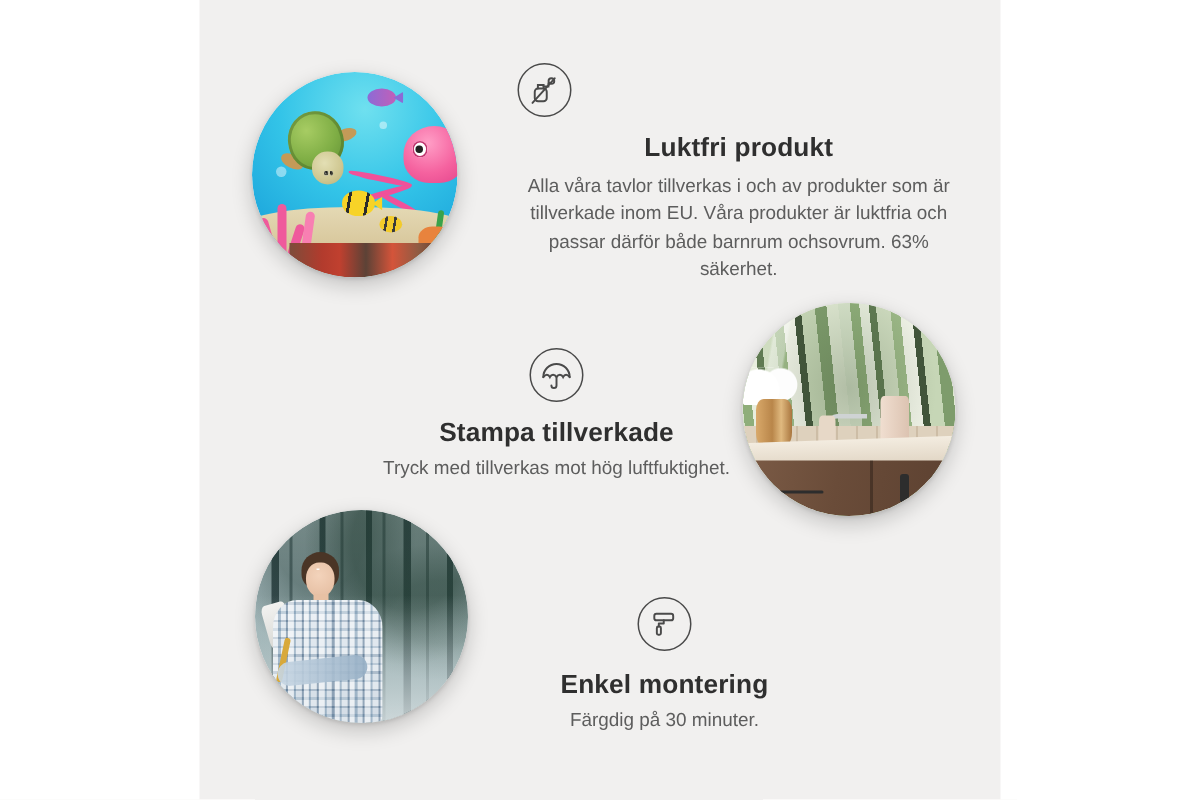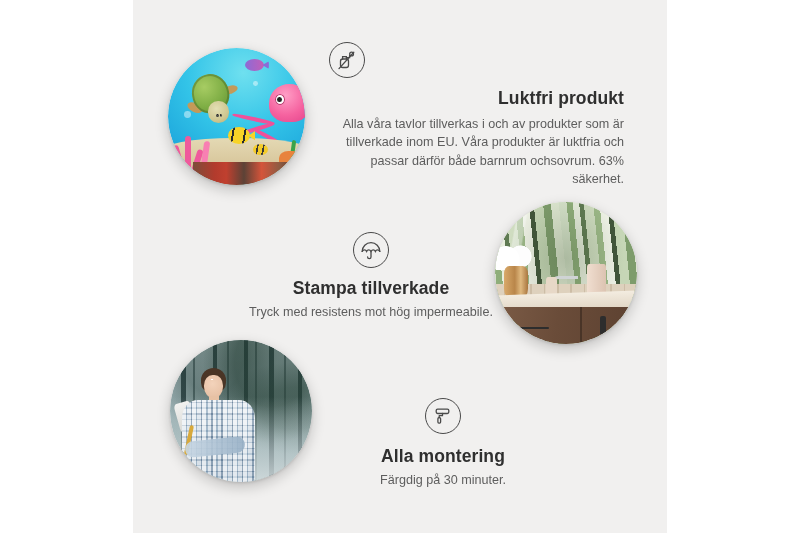--- a/index.html
+++ b/index.html
@@ -303,21 +303,21 @@
     color: #2f2f2f;
     letter-spacing: .1px;
   }
   .feat-desc {
     font-size: 12.6px;
     line-height: 1.46;
     color: #5d5d5d;
   }
 
   
-  #feature-odourless { left: 196px; top: 42px; width: 295px; text-align: right; }
+  #feature-odourless { left: 212px; top: 42px; width: 295px; text-align: center; }
   #feature-odourless .icon-circle { margin-bottom: 10px; }
   #feature-odourless .feat-title { margin-bottom: 6px; }
 
   
   #feature-waterproof { left: 88px; top: 232px; width: 300px; text-align: center; }
   #feature-waterproof .icon-circle { margin: 0 auto 10px auto; }
   #feature-waterproof .feat-title { margin-bottom: 4px; }
 
   
   #feature-assembly { left: 185px; top: 398px; width: 250px; text-align: center; }
@@ -389,21 +389,21 @@
 
   <div class="feature" id="feature-waterproof">
     <div class="icon-circle">
       <svg width="24" height="24" viewBox="0 0 24 24" fill="none" stroke="#4a4a4a" stroke-width="1.3" stroke-linecap="round">
         <path d="M3.2 13.4a8.8 8.8 0 0 1 17.6 0"></path>
         <path d="M3.2 13.4c1.5-2.1 3.4-2.1 4.4 0 1-2.1 3.2-2.1 4.4 0 1.2-2.1 3.4-2.1 4.4 0 1-2.1 2.9-2.1 4.4 0"></path>
         <path d="M12 13.4v5.6a1.7 1.7 0 0 1-3.4 0"></path>
       </svg>
     </div>
     <div class="feat-title">Stampa tillverkade</div>
-    <div class="feat-desc">Tryck med resistens mot hög impermeabile.</div>
+    <div class="feat-desc">Tryck med tillverkas mot hög luftfuktighet.</div>
   </div>
 
   <div class="photo-circle" id="img-bath">
     <div class="inner">
       <div class="bath-wall"></div>
       <div class="backsplash"></div>
       <div class="faucet"></div>
       <div class="small-bottle"></div>
       <div class="soap-bottle"></div>
       <div class="flowers"></div>
@@ -447,17 +447,17 @@
   </div>
 
   <div class="feature" id="feature-assembly">
     <div class="icon-circle">
       <svg width="24" height="24" viewBox="0 0 24 24" fill="none" stroke="#4a4a4a" stroke-width="1.3" stroke-linecap="round" stroke-linejoin="round">
         <rect x="5.2" y="5.2" width="12.6" height="4.3" rx="1.4"></rect>
         <path d="M11.5 9.5v2.2H8.2v2.0"></path>
         <rect x="6.9" y="13.7" width="2.7" height="5.4" rx="1"></rect>
       </svg>
     </div>
-    <div class="feat-title">Alla montering</div>
+    <div class="feat-title">Enkel montering</div>
     <div class="feat-desc">Färgdig på 30 minuter.</div>
   </div>
 
 </div>
 
 </body></html>

